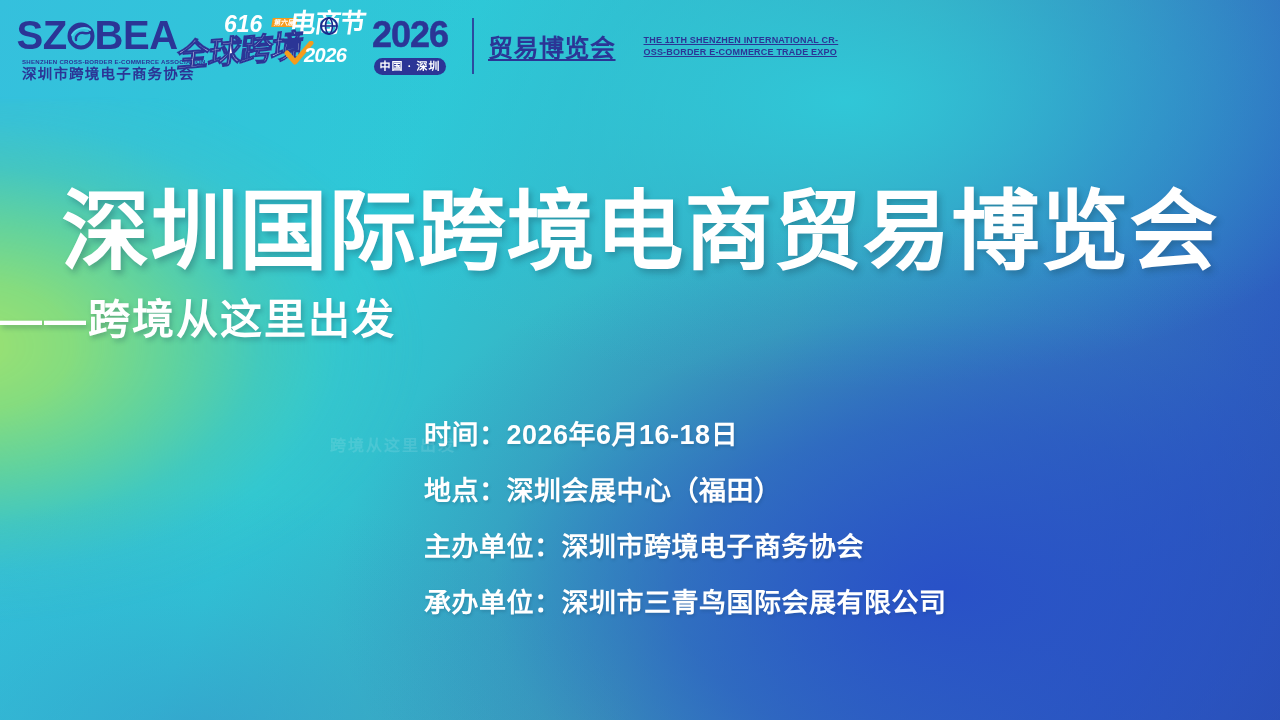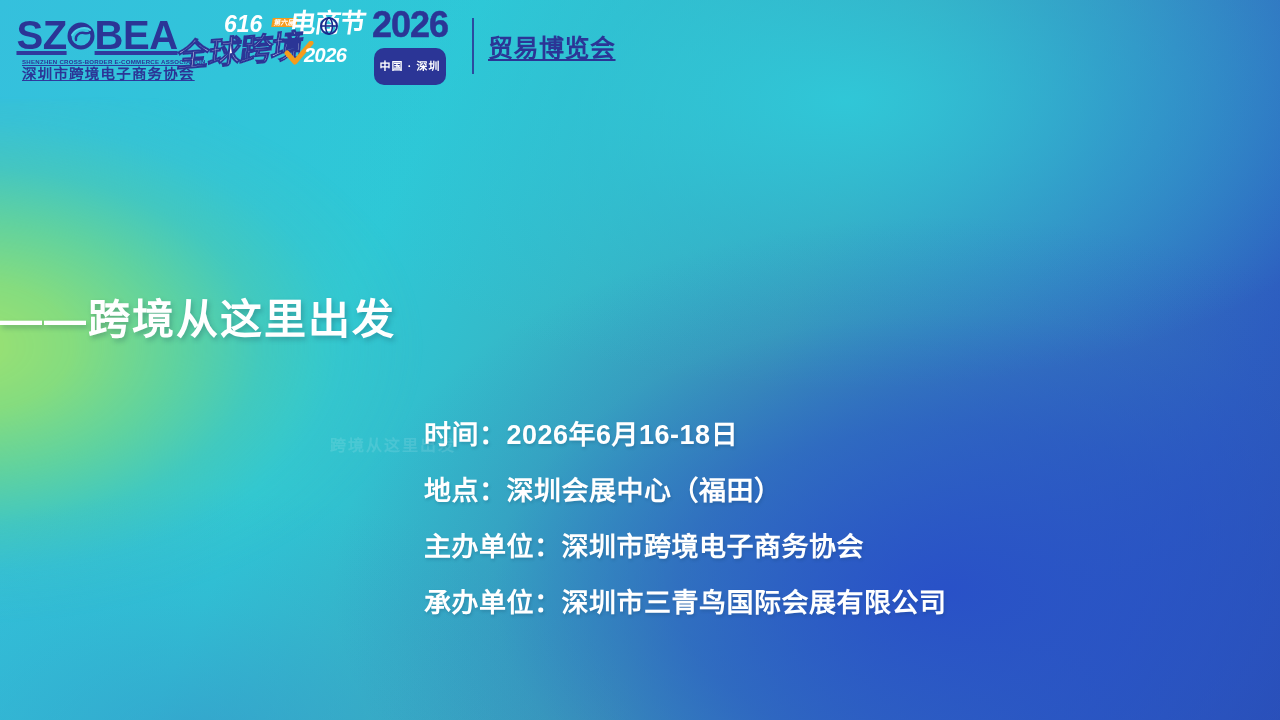--- a/index.html
+++ b/index.html
@@ -100,21 +100,20 @@
     gap: 0px;
   }
 
   
   .logo-szcbea {
     width: 150px;
     padding-top: 4px;
     text-align: right;
     line-height: 1;
     color: #2f3a9e;
-    text-decoration: underline;
   }
   .szcbea-word {
     font-size: 40px;
     font-weight: 700;
     letter-spacing: -0.5px;
     color: #2b3596;
     display: flex;
     align-items: center;
     justify-content: center;
     height: 42px;
@@ -251,21 +250,21 @@
     -webkit-text-stroke: 0.5px #2b3596;
   }
   .l2026-badge {
     margin-top: 5px;
     background: #2b3596;
     color: #ffffff;
     font-size: 11px;
     font-weight: 700;
     letter-spacing: 1px;
     border-radius: 10px;
-    padding: 12px 6px;
+    padding: 2px 6px;
     display: inline-block;
     line-height: 1.25;
     white-space: nowrap;
     text-align: center;
   }
 
   .logo-divider {
     width: 2px;
     height: 56px;
     background: #2b3596;
@@ -427,27 +426,32 @@
       <div class="logo-2026">
         <div class="l2026-num">2026</div>
         <div class="l2026-badge">中国 · 深圳</div>
       </div>
 
       <div class="logo-divider"></div>
 
       <div class="logo-expo">
         <div class="expo-row2">
           <div class="expo-cn-2">贸易博览会</div>
+          <div class="expo-en">
+            <div>THE 11TH SHENZHEN INTERNATIONAL CR-</div>
+            <div>OSS-BORDER E-COMMERCE TRADE EXPO</div>
+          </div>
         </div>
       </div>
 
     </div>
   </div>
 
   <div class="main">
+    <div class="headline">深圳国际跨境电商贸易博览会</div>
     <div class="subhead">——跨境从这里出发</div>
   </div>
 
   <div class="watermark">跨境从这里出发</div>
 
   <div class="info">
     <div class="info-line">时间：2026年6月16-18日</div>
     <div class="info-line">地点：深圳会展中心（福田）</div>
     <div class="info-line">主办单位：深圳市跨境电子商务协会</div>
     <div class="info-line">承办单位：深圳市三青鸟国际会展有限公司</div>

